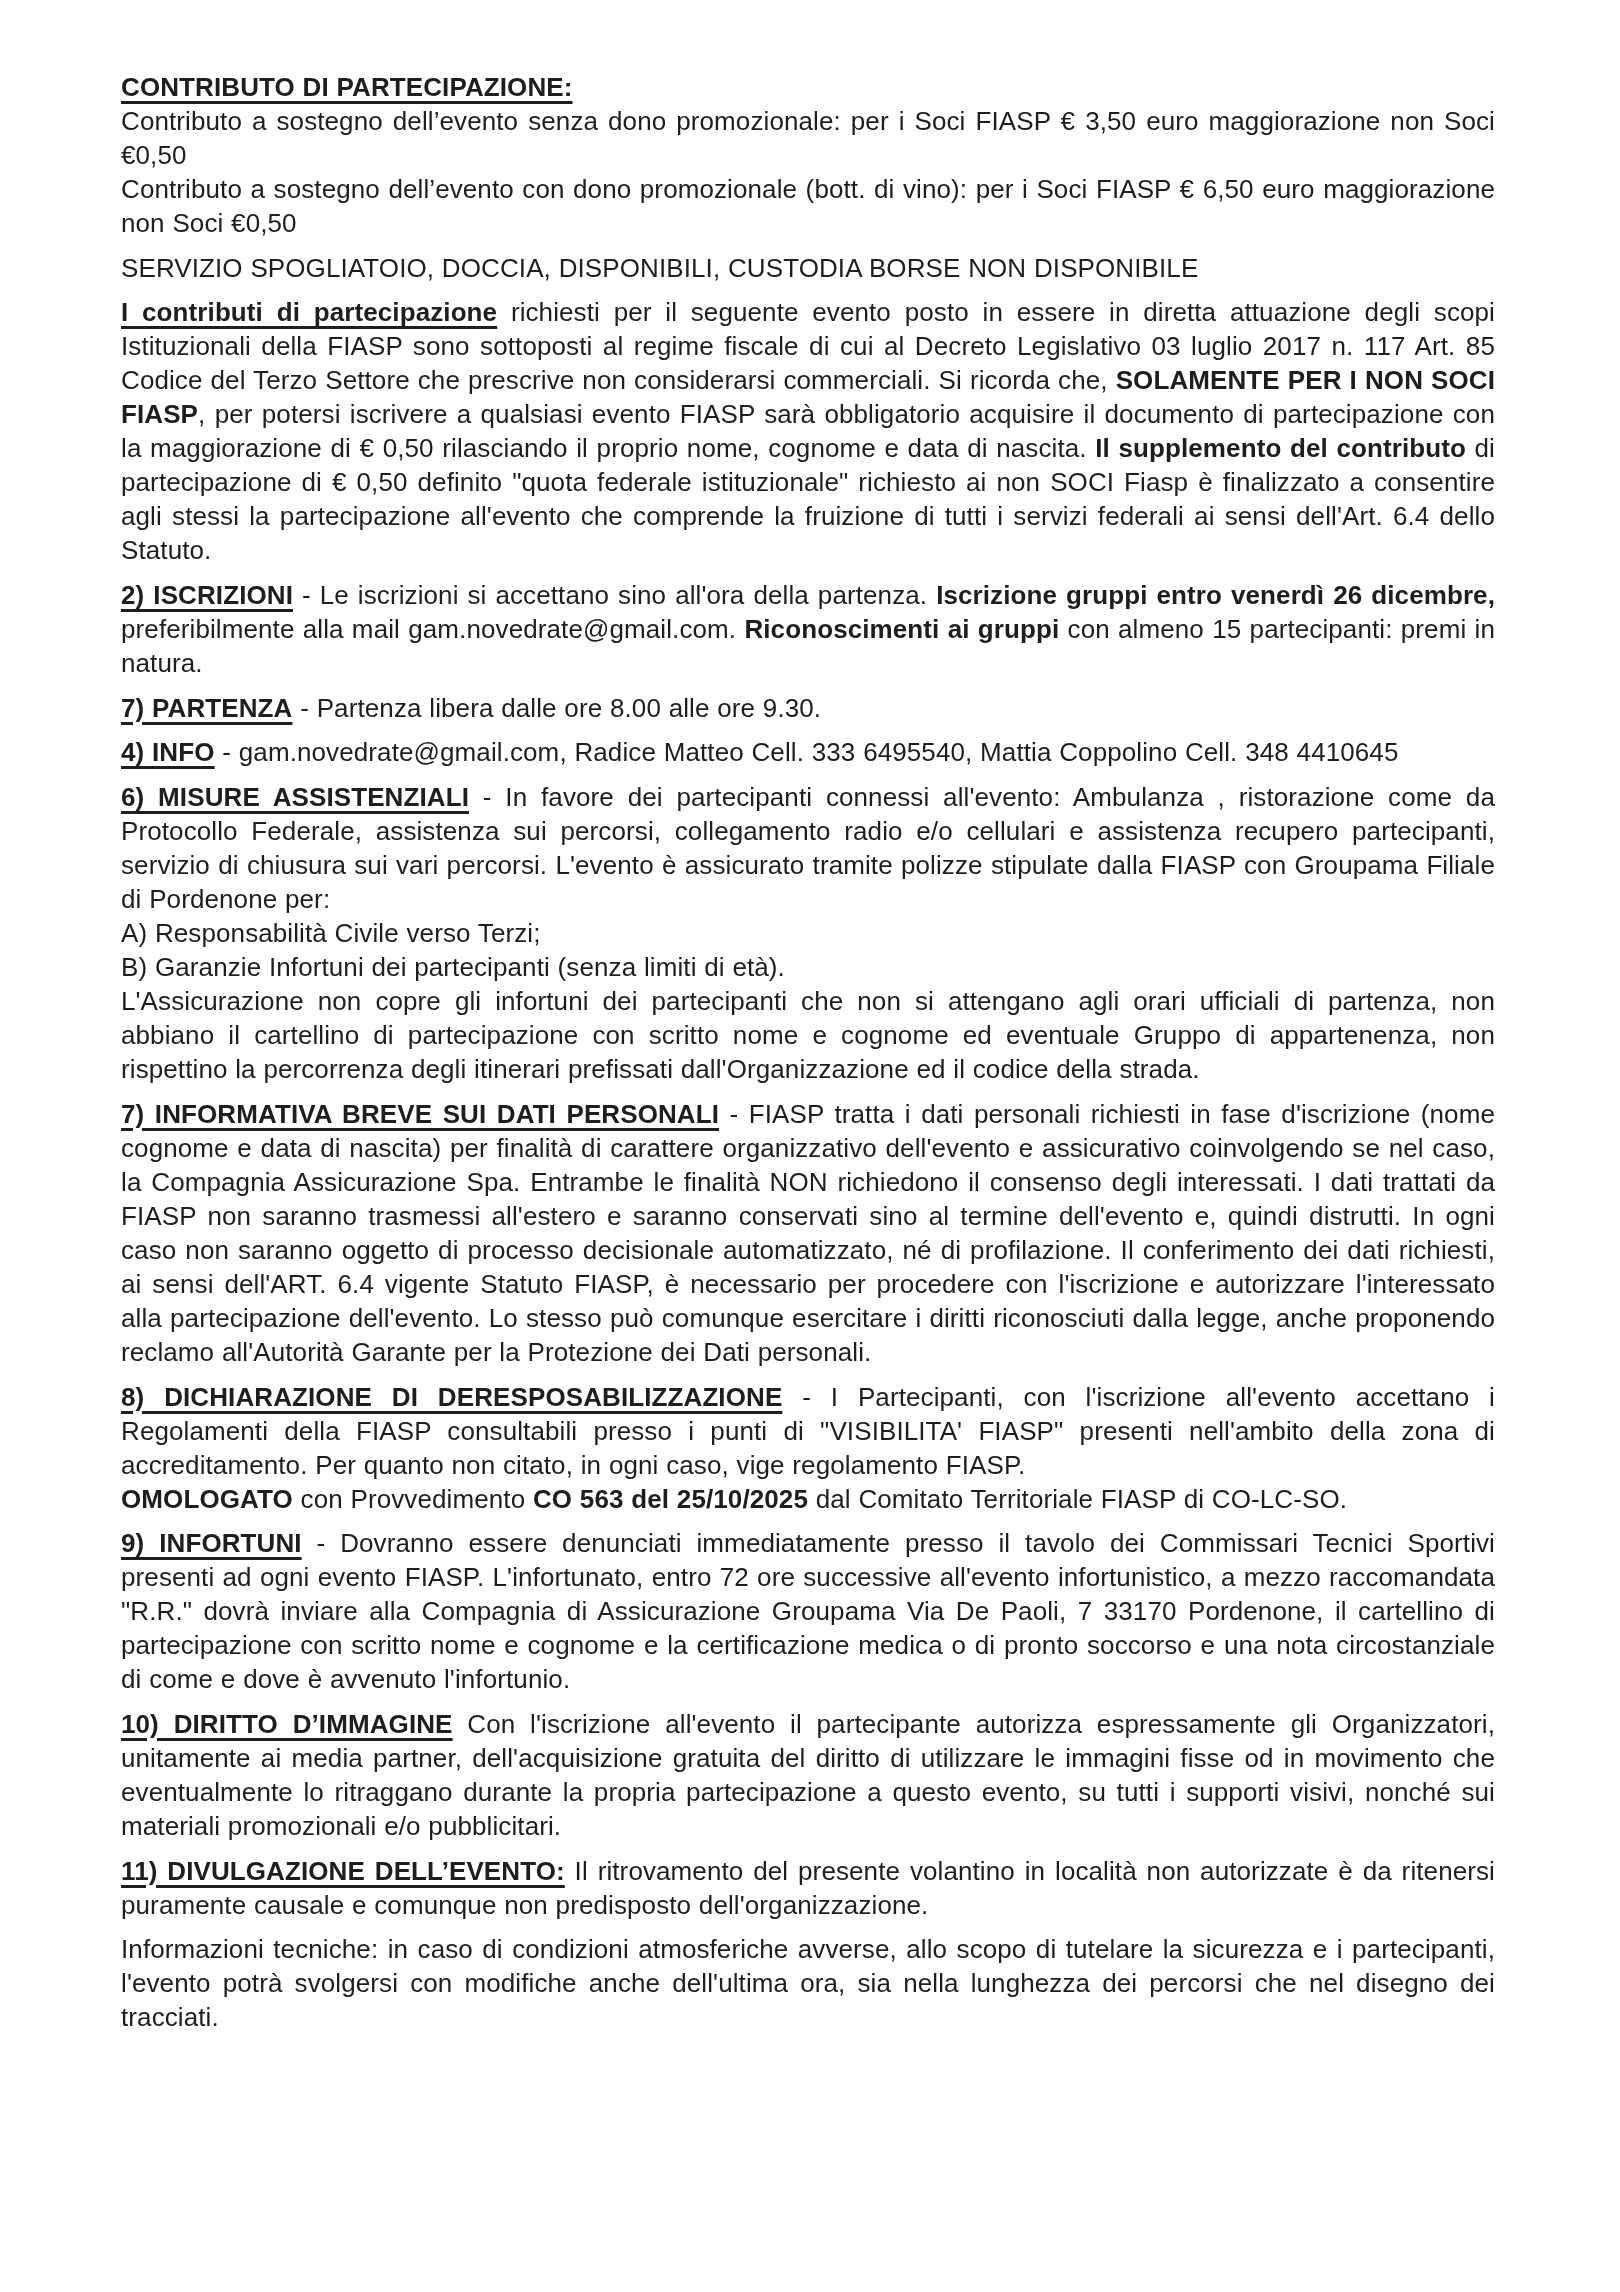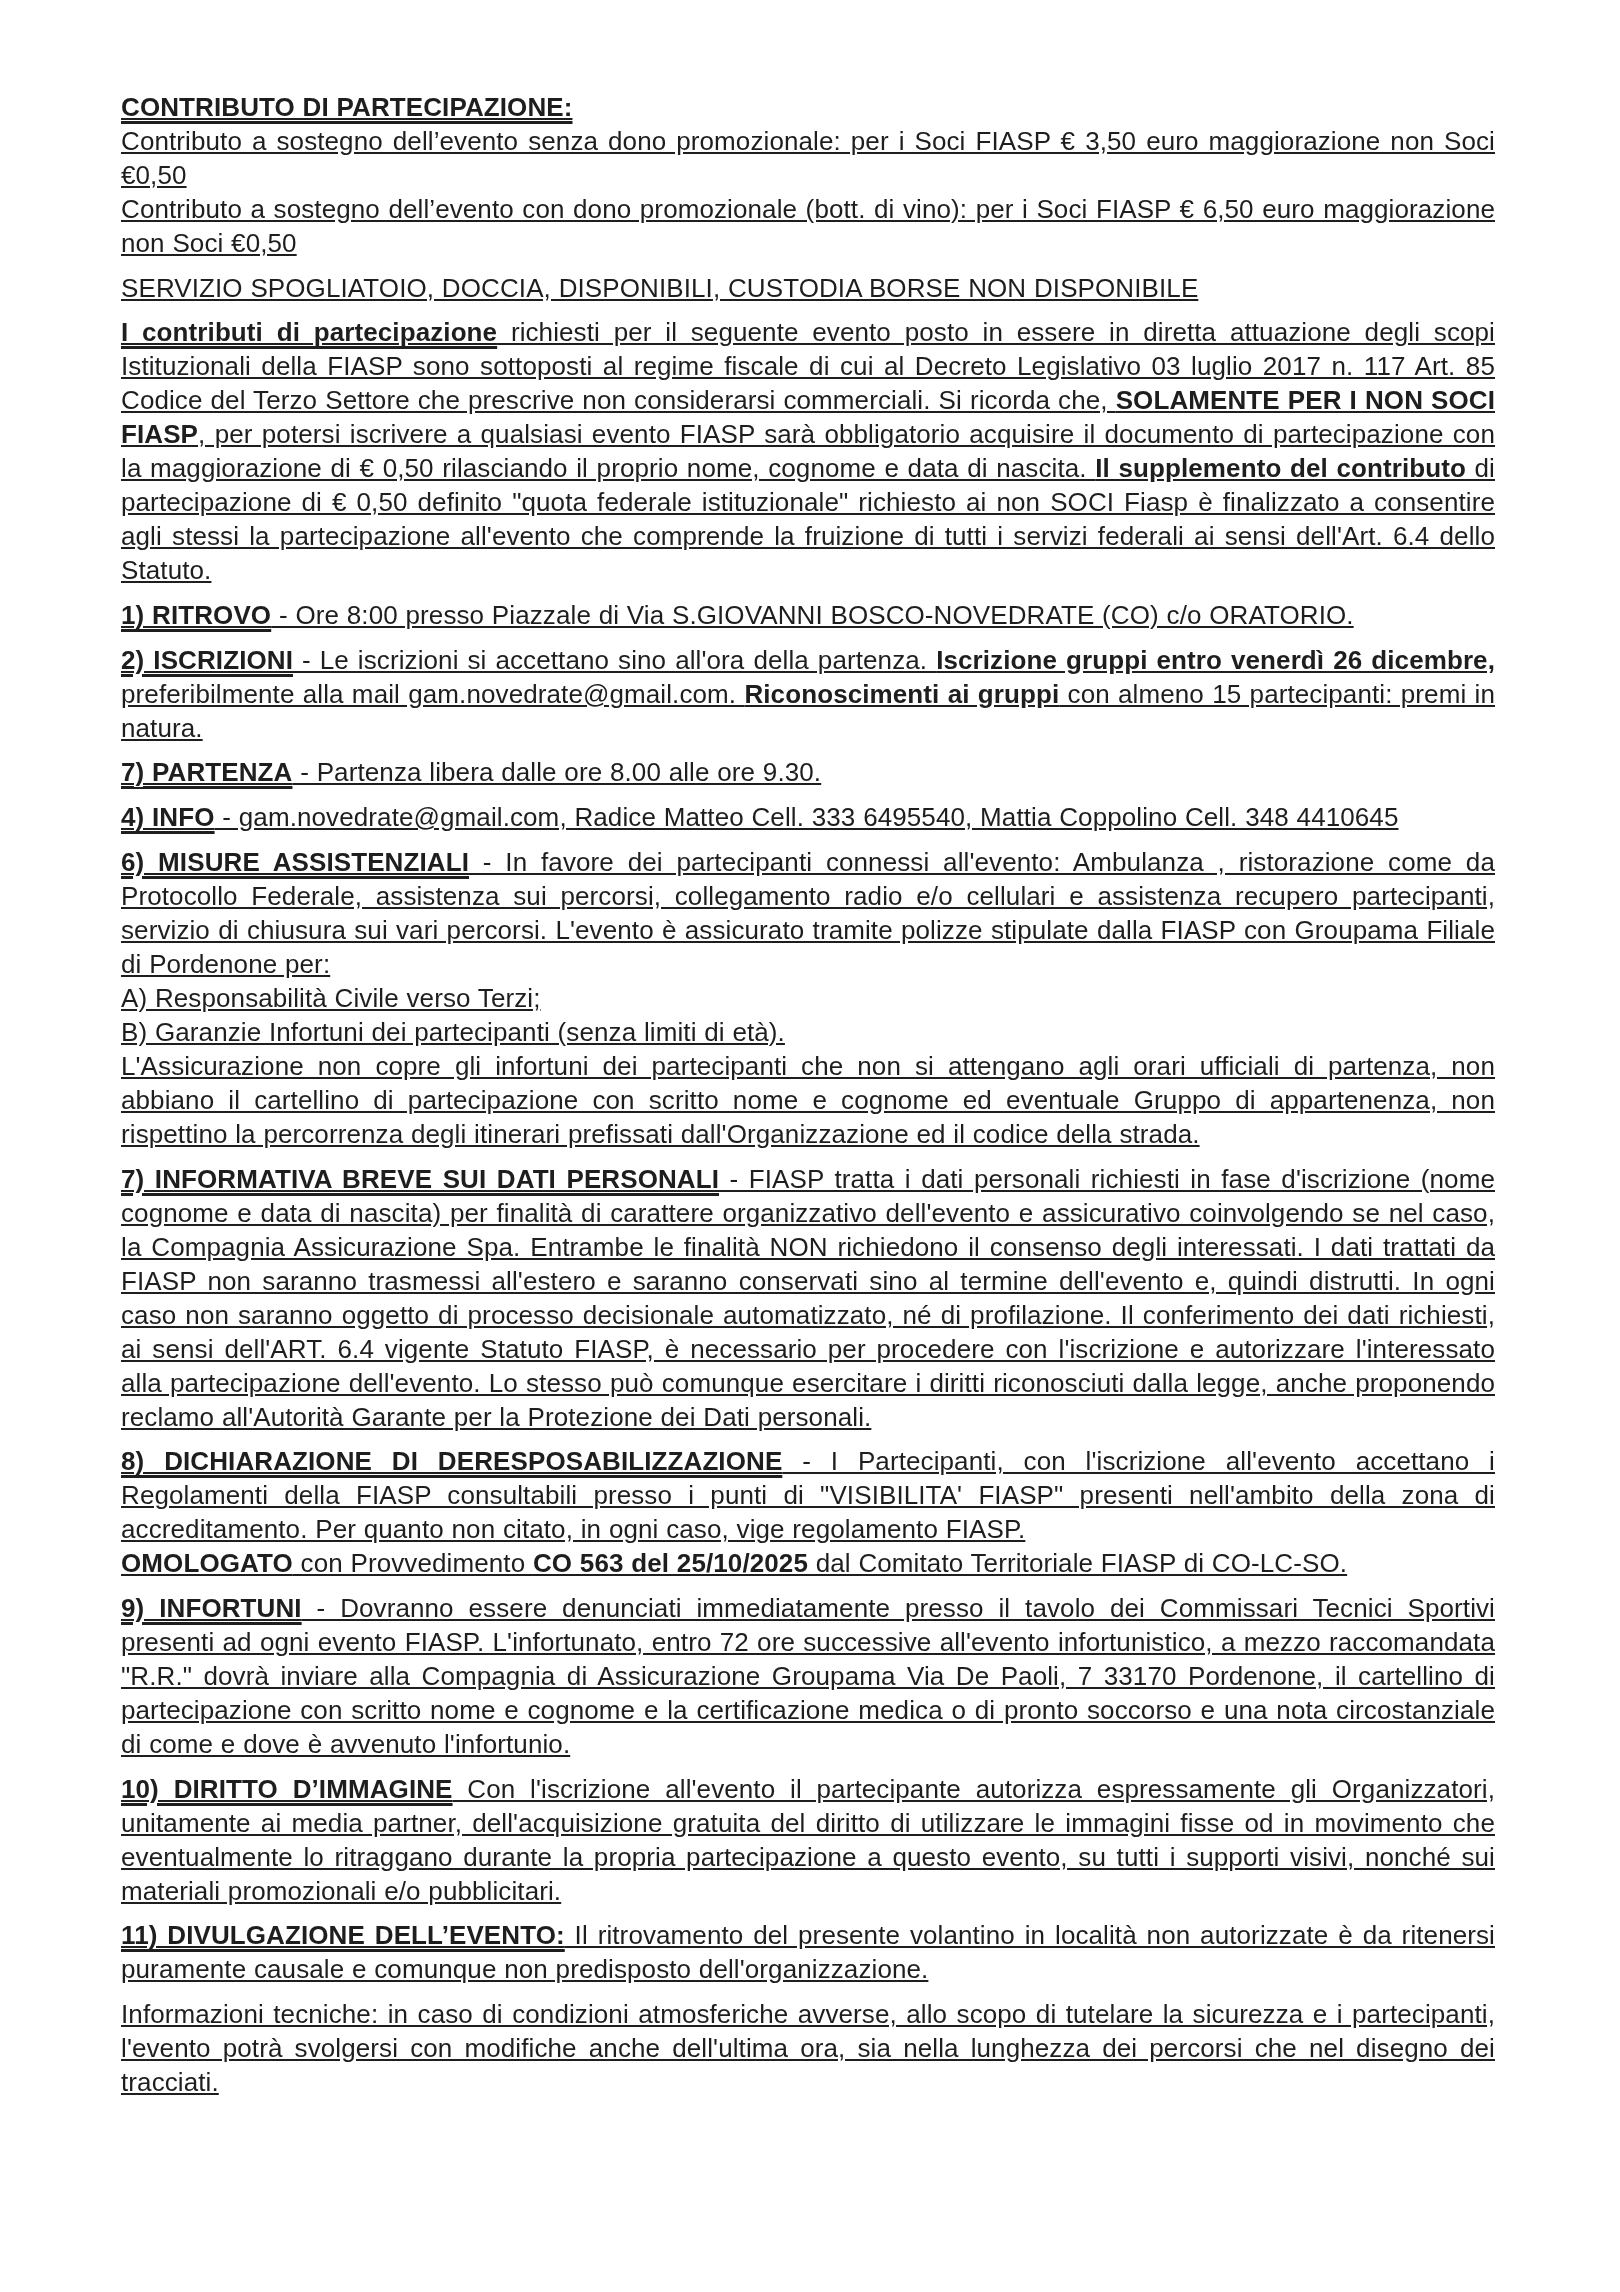--- a/index.html
+++ b/index.html
@@ -13,23 +13,22 @@
   .page {
     position: relative;
     width: 1620px;
     height: 2293px;
     background: #ffffff;
     overflow: hidden;
   }
   .content {
     position: absolute;
     left: 121px;
-    top: 90px;
+    top: 70px;
     width: 1374px;
-    text-decoration: underline;
   }
   p.para {
     margin: 0 0 10.7px 0;
     font-size: 26px;
     line-height: 34px;
     text-align: justify;
     letter-spacing: 0.1px;
     word-spacing: 0.4px;
   }
   p.para.tight { margin-bottom: 0; }
@@ -42,21 +41,20 @@
 </style>
 </head>
 <body>
 
 <div class="page">
   <div class="content" id="doc-content">
       <p class="para tight"><span class="b u">CONTRIBUTO DI PARTECIPAZIONE:</span></p>
       <p class="para"><span class="">Contributo a sostegno dell’evento senza dono promozionale: per i Soci FIASP € 3,50 euro maggiorazione non Soci €0,50</span><br><span class="">Contributo a sostegno dell’evento con dono promozionale (bott. di vino): per i Soci FIASP € 6,50 euro maggiorazione non Soci €0,50</span></p>
       <p class="para"><span class="">SERVIZIO SPOGLIATOIO, DOCCIA, DISPONIBILI, CUSTODIA BORSE NON DISPONIBILE</span></p>
       <p class="para"><span class="b u">I contributi di partecipazione</span><span class=""> richiesti per il seguente evento posto in essere in diretta attuazione degli scopi Istituzionali della FIASP sono sottoposti al regime fiscale di cui al Decreto Legislativo 03 luglio 2017 n. 117 Art. 85 Codice del Terzo Settore che prescrive non considerarsi commerciali. Si ricorda che, </span><span class="b ">SOLAMENTE PER I NON SOCI FIASP</span><span class="">, per potersi iscrivere a qualsiasi evento FIASP sarà obbligatorio acquisire il documento di partecipazione con la maggiorazione di € 0,50 rilasciando il proprio nome, cognome e data di nascita. </span><span class="b ">Il supplemento del contributo</span><span class=""> di partecipazione di € 0,50 definito "quota federale istituzionale" richiesto ai non SOCI Fiasp è finalizzato a consentire agli stessi la partecipazione all'evento che comprende la fruizione di tutti i servizi federali ai sensi dell'Art. 6.4 dello Statuto.</span></p>
-      <p class="para"><span class="b u">1) RITROVO</span><span class=""> - Ore 8:00 presso Piazzale di Via S.GIOVANNI BOSCO-NOVEDRATE (CO) c/o ORATORIO.</span></p>
       <p class="para"><span class="b u">2) ISCRIZIONI</span><span class=""> - Le iscrizioni si accettano sino all'ora della partenza. </span><span class="b ">Iscrizione gruppi entro venerdì 26 dicembre,</span><span class=""> preferibilmente alla mail gam.novedrate@gmail.com. </span><span class="b ">Riconoscimenti ai gruppi</span><span class=""> con almeno 15 partecipanti: premi in natura.</span></p>
       <p class="para"><span class="b u">7) PARTENZA</span><span class=""> - Partenza libera dalle ore 8.00 alle ore 9.30.</span><br></p>
       <p class="para"><span class="b u">4) INFO</span><span class=""> - gam.novedrate@gmail.com, Radice Matteo Cell. 333 6495540, Mattia Coppolino Cell. 348 4410645</span></p>
       <p class="para"><span class="b u">6) MISURE ASSISTENZIALI</span><span class=""> - In favore dei partecipanti connessi all'evento: Ambulanza , ristorazione come da Protocollo Federale, assistenza sui percorsi, collegamento radio e/o cellulari e assistenza recupero partecipanti, servizio di chiusura sui vari percorsi. L'evento è assicurato tramite polizze stipulate dalla FIASP con Groupama Filiale di Pordenone per:</span><br><span class="">A) Responsabilità Civile verso Terzi;</span><br><span class="">B) Garanzie Infortuni dei partecipanti (senza limiti di età).</span><br><span class="">L'Assicurazione non copre gli infortuni dei partecipanti che non si attengano agli orari ufficiali di partenza, non abbiano il cartellino di partecipazione con scritto nome e cognome ed eventuale Gruppo di appartenenza, non rispettino la percorrenza degli itinerari prefissati dall'Organizzazione ed il codice della strada.</span></p>
       <p class="para"><span class="b u">7) INFORMATIVA BREVE SUI DATI PERSONALI</span><span class=""> - FIASP tratta i dati personali richiesti in fase d'iscrizione (nome cognome e data di nascita) per finalità di carattere organizzativo dell'evento e assicurativo coinvolgendo se nel caso, la Compagnia Assicurazione Spa. Entrambe le finalità NON richiedono il consenso degli interessati. I dati trattati da FIASP non saranno trasmessi all'estero e saranno conservati sino al termine dell'evento e, quindi distrutti. In ogni caso non saranno oggetto di processo decisionale automatizzato, né di profilazione. Il conferimento dei dati richiesti, ai sensi dell'ART. 6.4 vigente Statuto FIASP, è necessario per procedere con l'iscrizione e autorizzare l'interessato alla partecipazione dell'evento. Lo stesso può comunque esercitare i diritti riconosciuti dalla legge, anche proponendo reclamo all'Autorità Garante per la Protezione dei Dati personali.</span></p>
       <p class="para"><span class="b u">8) DICHIARAZIONE DI DERESPOSABILIZZAZIONE</span><span class=""> - I Partecipanti, con l'iscrizione all'evento accettano i Regolamenti della FIASP consultabili presso i punti di "VISIBILITA' FIASP" presenti nell'ambito della zona di accreditamento. Per quanto non citato, in ogni caso, vige regolamento FIASP.</span><br><span class="b ">OMOLOGATO</span><span class=""> con Provvedimento </span><span class="b ">CO 563 del 25/10/2025</span><span class=""> dal Comitato Territoriale FIASP di CO-LC-SO.</span></p>
       <p class="para"><span class="b u">9) INFORTUNI</span><span class=""> - Dovranno essere denunciati immediatamente presso il tavolo dei Commissari Tecnici Sportivi presenti ad ogni evento FIASP. L'infortunato, entro 72 ore successive all'evento infortunistico, a mezzo raccomandata "R.R." dovrà inviare alla Compagnia di Assicurazione Groupama Via De Paoli, 7 33170 Pordenone, il cartellino di partecipazione con scritto nome e cognome e la certificazione medica o di pronto soccorso e una nota circostanziale di come e dove è avvenuto l'infortunio.</span></p>
       <p class="para"><span class="b u">10) DIRITTO D’IMMAGINE</span><span class=""> Con l'iscrizione all'evento il partecipante autorizza espressamente gli Organizzatori, unitamente ai media partner, dell'acquisizione gratuita del diritto di utilizzare le immagini fisse od in movimento che eventualmente lo ritraggano durante la propria partecipazione a questo evento, su tutti i supporti visivi, nonché sui materiali promozionali e/o pubblicitari.</span></p>
       <p class="para"><span class="b u">11) DIVULGAZIONE DELL’EVENTO:</span><span class=""> Il ritrovamento del presente volantino in località non autorizzate è da ritenersi puramente causale e comunque non predisposto dell'organizzazione.</span></p>
       <p class="para"><span class="">Informazioni tecniche: in caso di condizioni atmosferiche avverse, allo scopo di tutelare la sicurezza e i partecipanti, l'evento potrà svolgersi con modifiche anche dell'ultima ora, sia nella lunghezza dei percorsi che nel disegno dei tracciati.</span></p>

